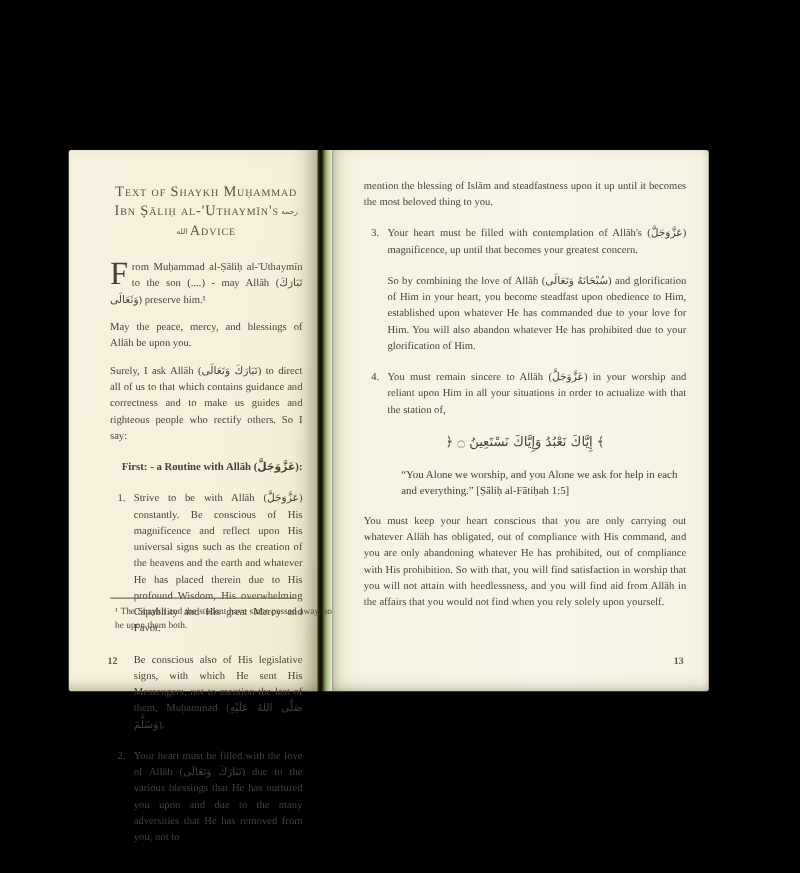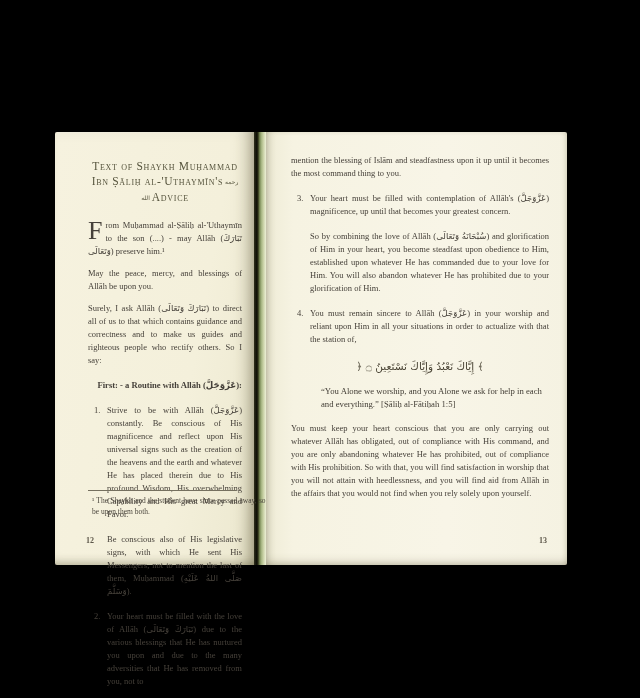--- a/index.html
+++ b/index.html
@@ -10,21 +10,21 @@
   body {
     width: 640px;
     height: 698px;
     position: relative;
     overflow: hidden;
     font-family: "Liberation Serif", "DejaVu Sans", serif;
   }
   .book {
     position: absolute;
     left: 22px;
-    top: 132px;
+    top: 120px;
     width: 512px;
     height: 433px;
     display: flex;
     padding-left: 33px;
   }
   .page {
     position: relative;
     height: 100%;
     box-sizing: border-box;
   }
@@ -200,21 +200,21 @@
     </div>
 
     <span class="page-number page-number--left">12</span>
   </div>
 
   <div class="gutter"></div>
 
   <div class="page page--right">
     <div class="rp-content">
 
-      <p class="body-text continuation">mention the blessing of Islām and steadfastness upon it up until it becomes the most command thing to you.</p>
+      <p class="body-text continuation">mention the blessing of Islām and steadfastness upon it up until it becomes the most beloved thing to you.</p>
 
       <div class="list-item">
         <span class="item-num">3.</span>
         <div class="item-body">
           <p class="body-text">Your heart must be filled with contemplation of Allāh's (عَزَّوَجَلَّ) magnificence, up until that becomes your greatest concern.</p>
           <p class="body-text">So by combining the love of Allāh (سُبْحَانَهُ وَتَعَالَى) and glorification of Him in your heart, you become steadfast upon obedience to Him, established upon whatever He has commanded due to your love for Him. You will also abandon whatever He has prohibited due to your glorification of Him.</p>
         </div>
       </div>
 
       <div class="list-item">

